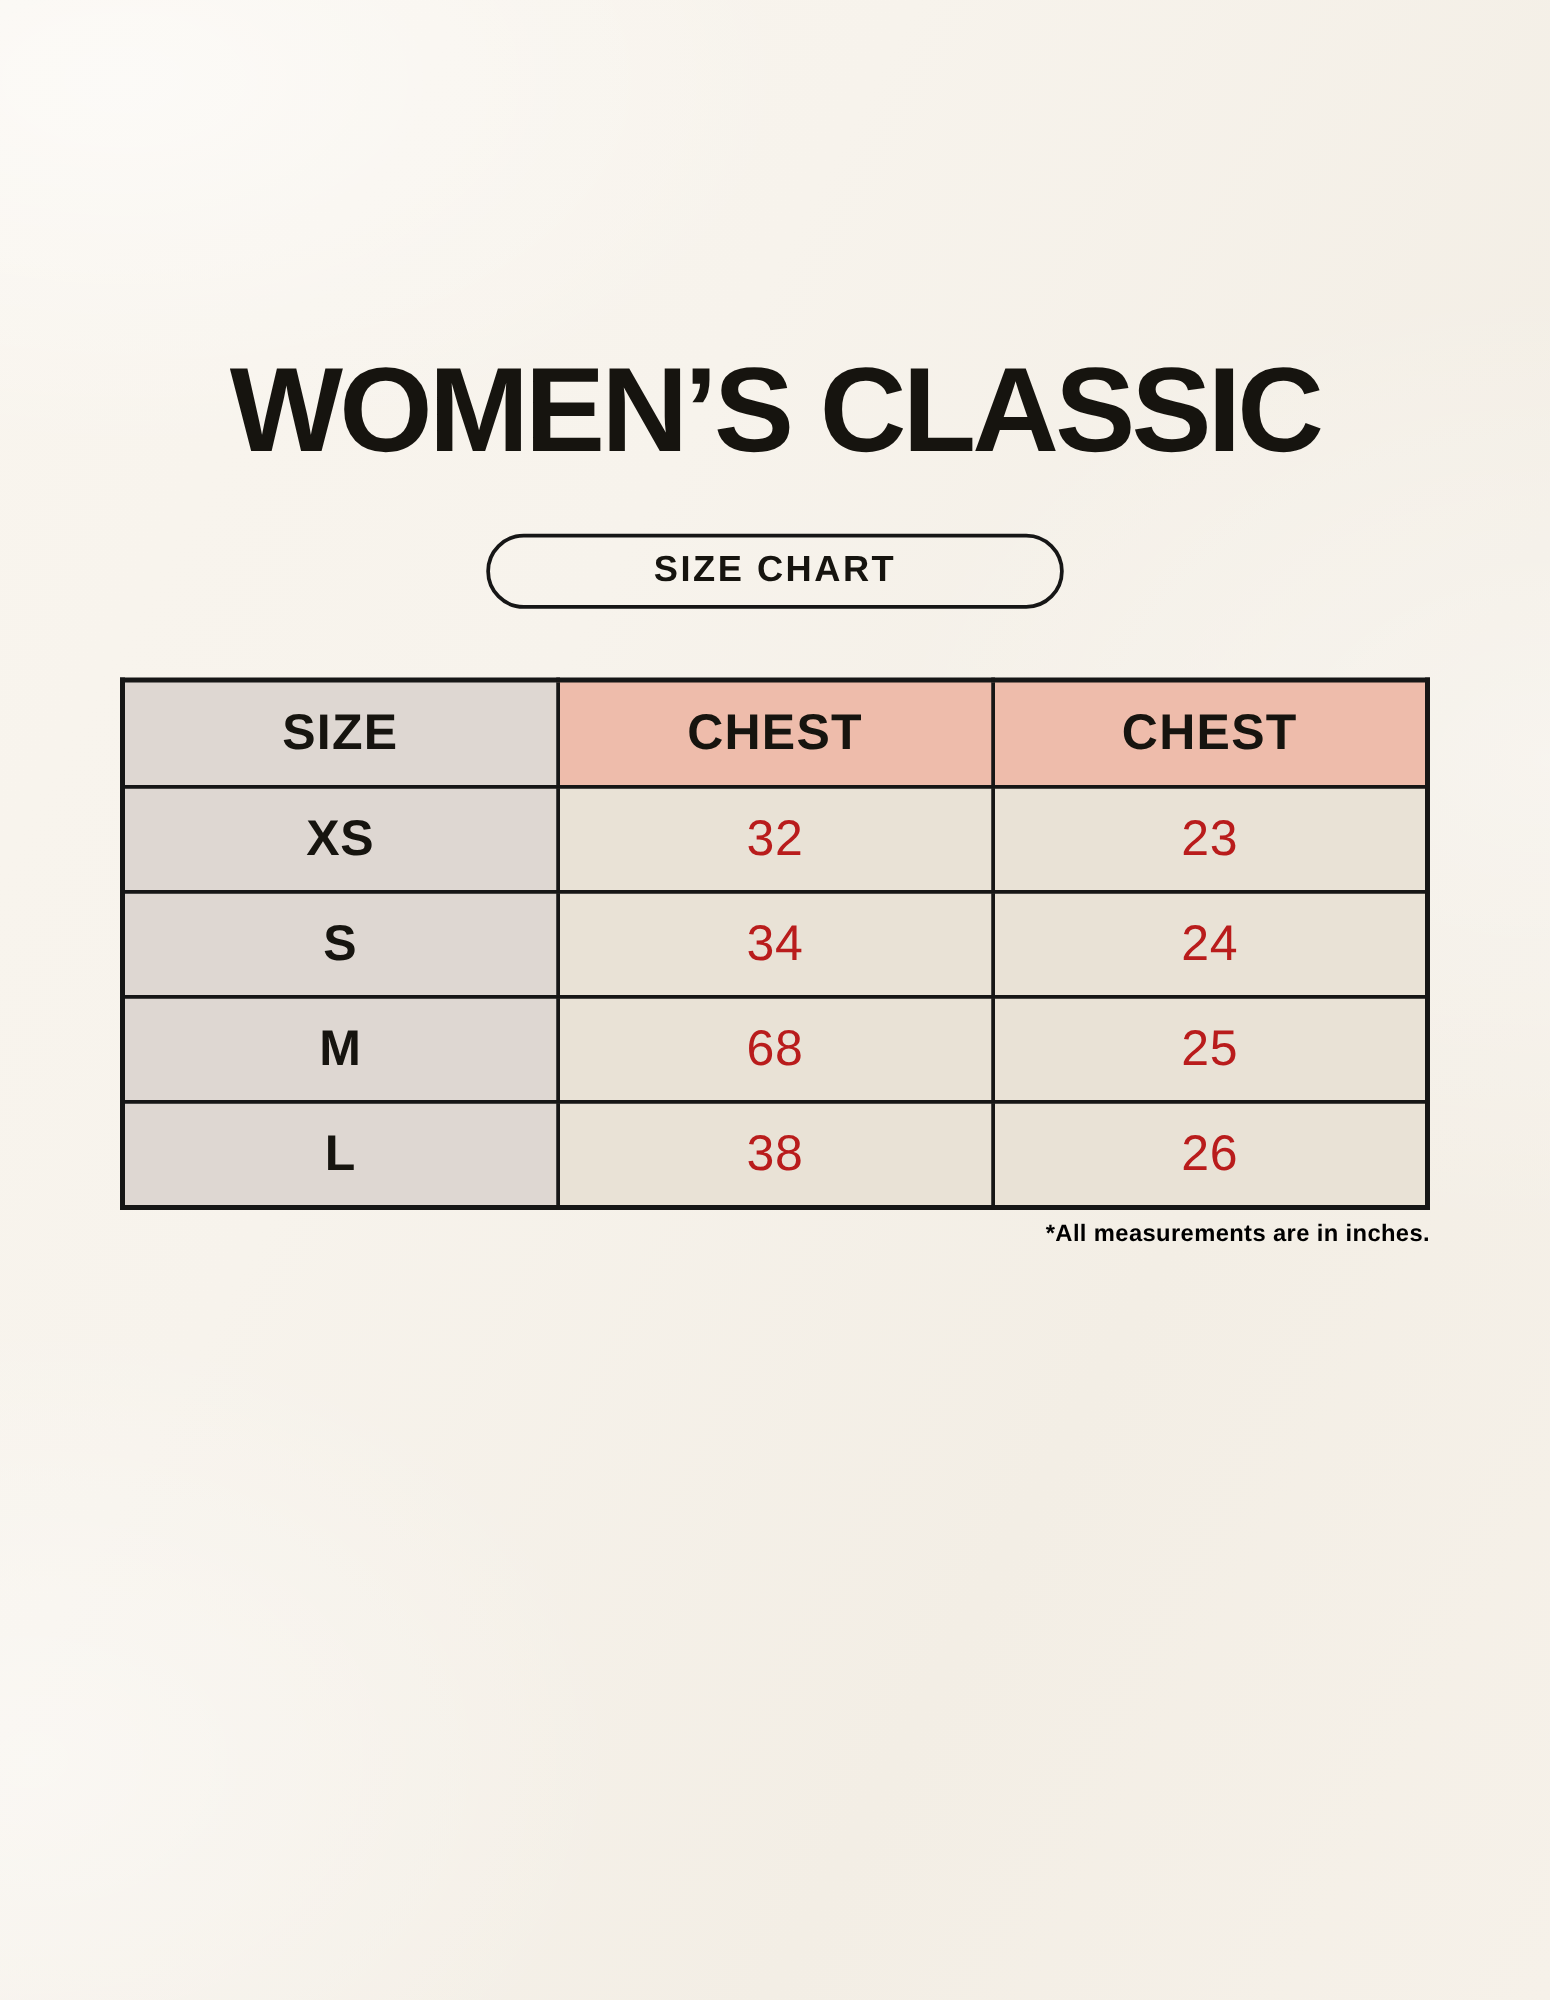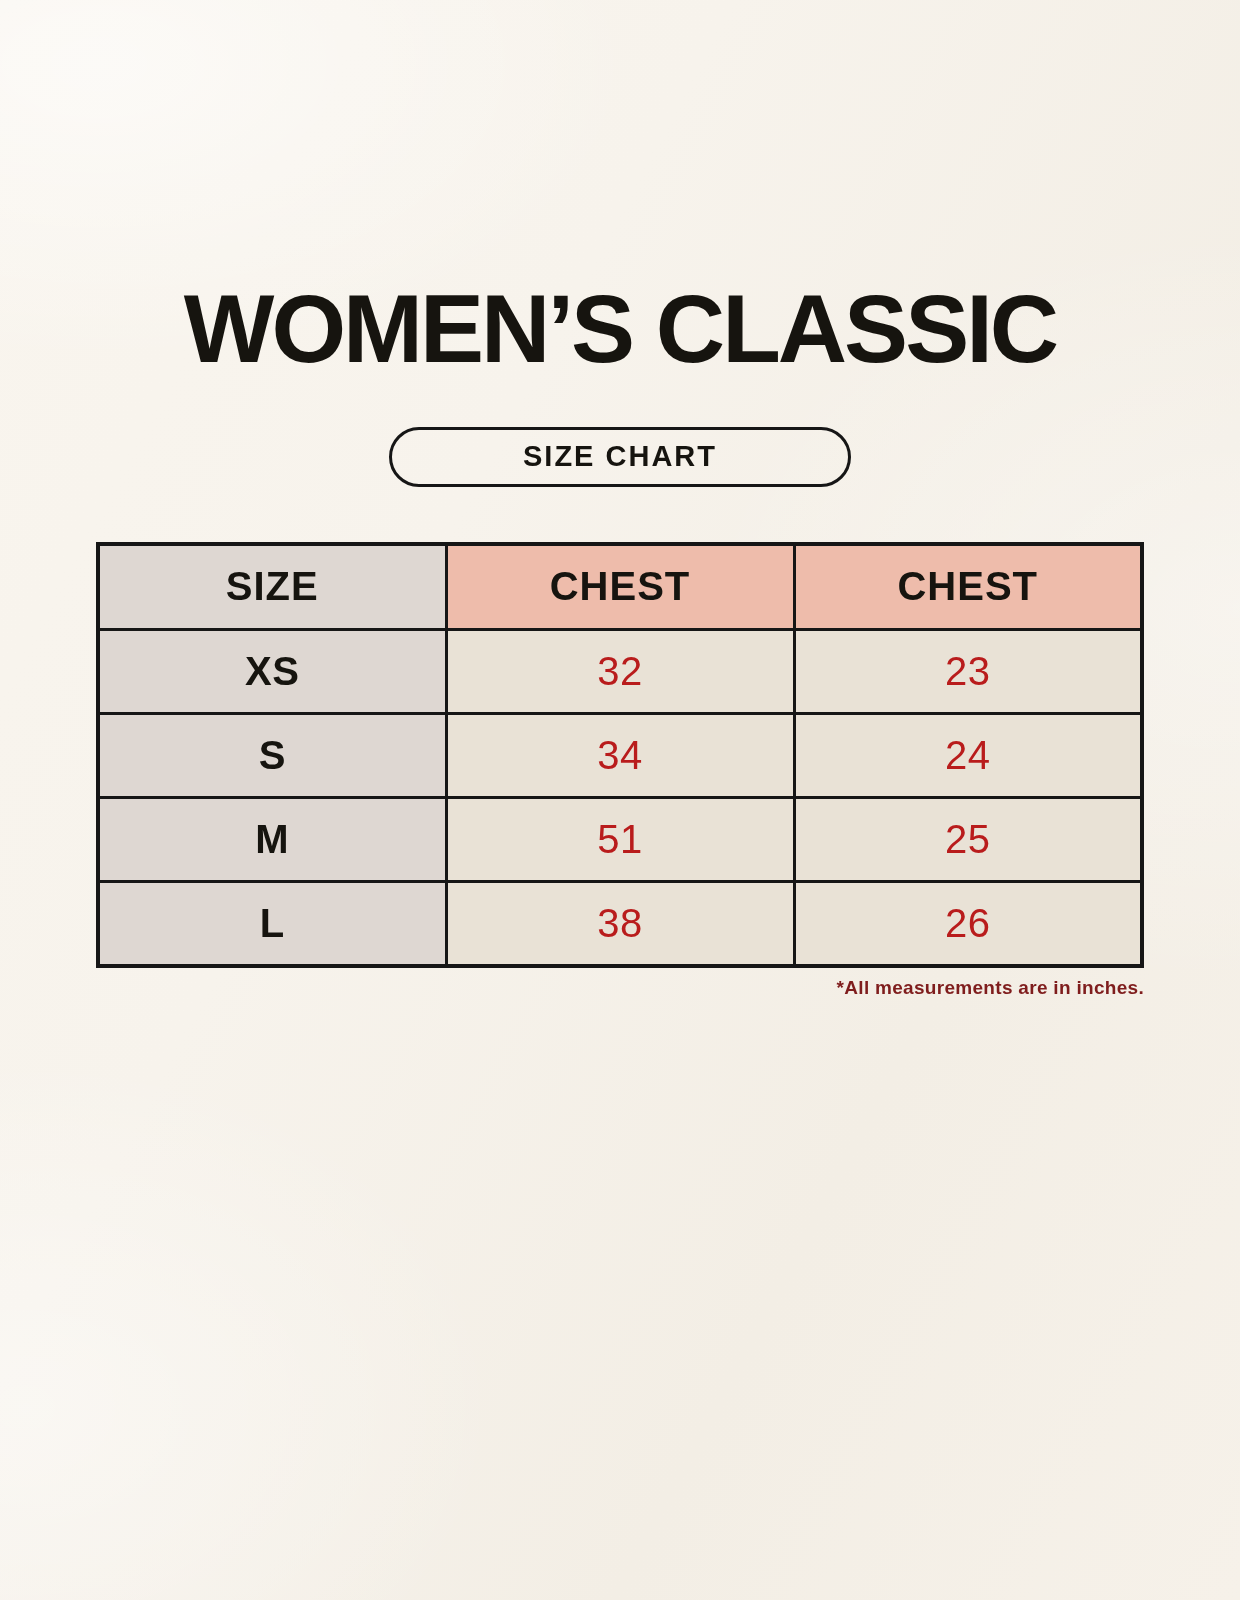--- a/index.html
+++ b/index.html
@@ -88,21 +88,21 @@
     font-weight:normal;
     color:#b91c1c;
     letter-spacing:0.5px;
   }
   .footnote{
     margin-top:9px;
     text-align:right;
     font-size:19px;
     font-weight:bold;
     letter-spacing:0.3px;
-    color:#7f1d1d;
+    color:#000000;
   }
 </style>
 </head>
 <body>
 
 <div class="page">
 
   <h1 class="title">
     <span class="line">WOMEN’S CLASSIC</span>
   </h1>
@@ -126,21 +126,21 @@
           <td>32</td>
           <td>23</td>
         </tr>
         <tr>
           <th>S</th>
           <td>34</td>
           <td>24</td>
         </tr>
         <tr>
           <th>M</th>
-          <td>51</td>
+          <td>68</td>
           <td>25</td>
         </tr>
         <tr>
           <th>L</th>
           <td>38</td>
           <td>26</td>
         </tr>
       </tbody>
     </table>
     <div class="footnote">*All measurements are in inches.</div>

